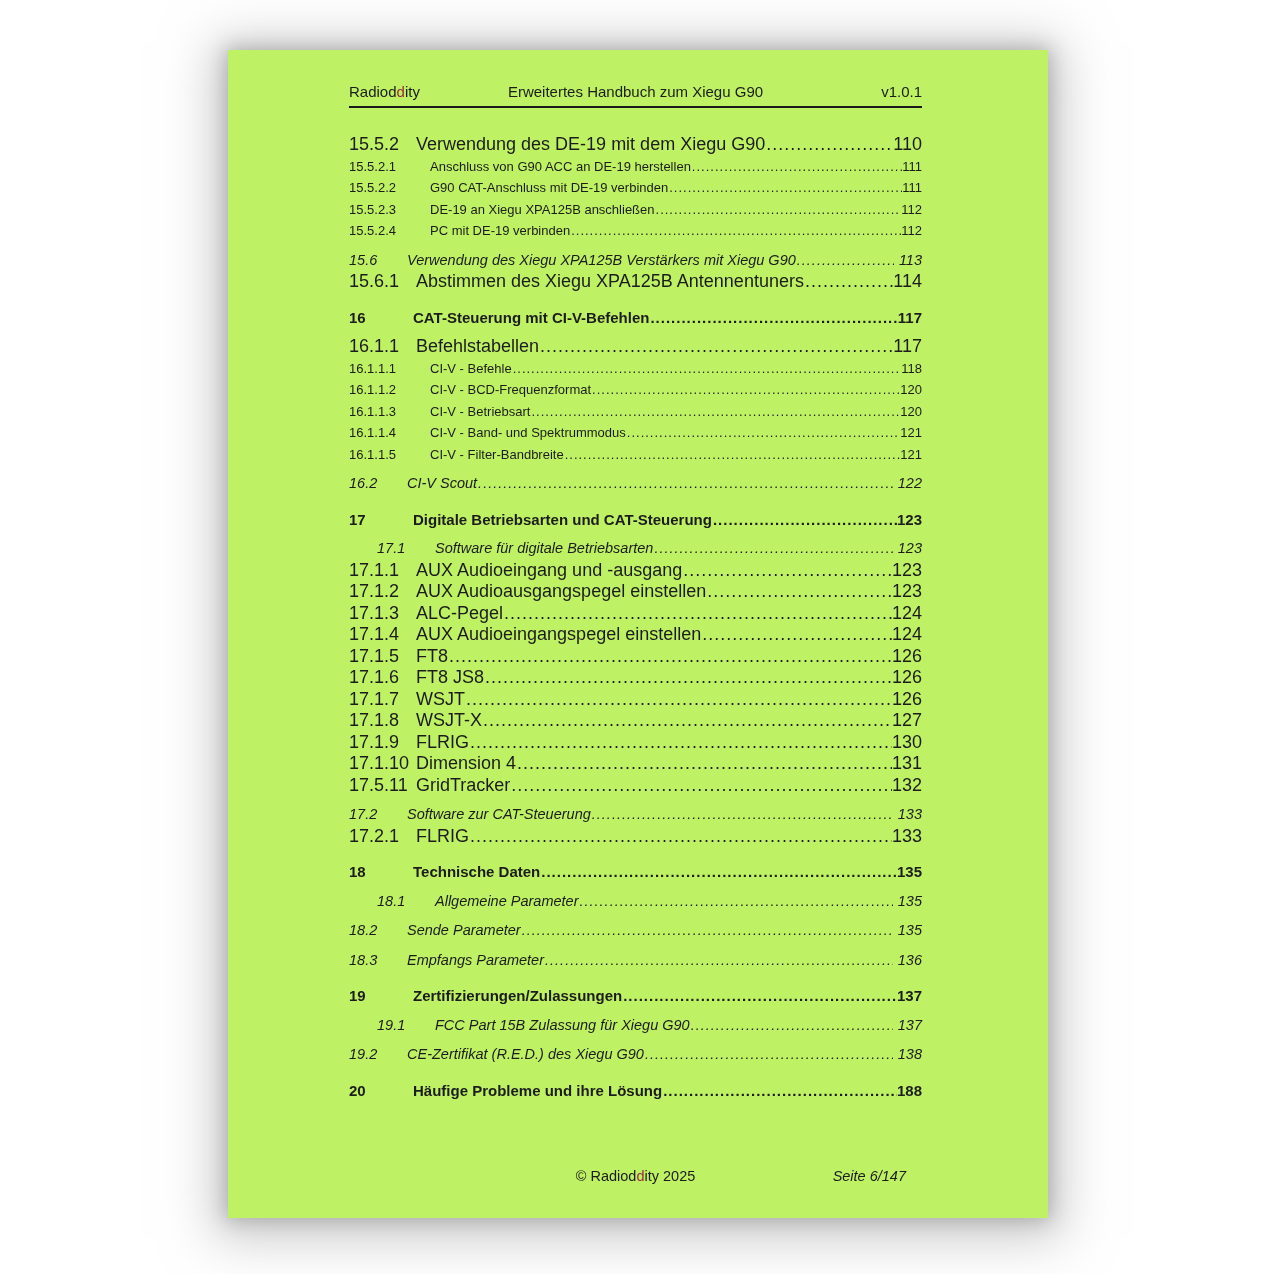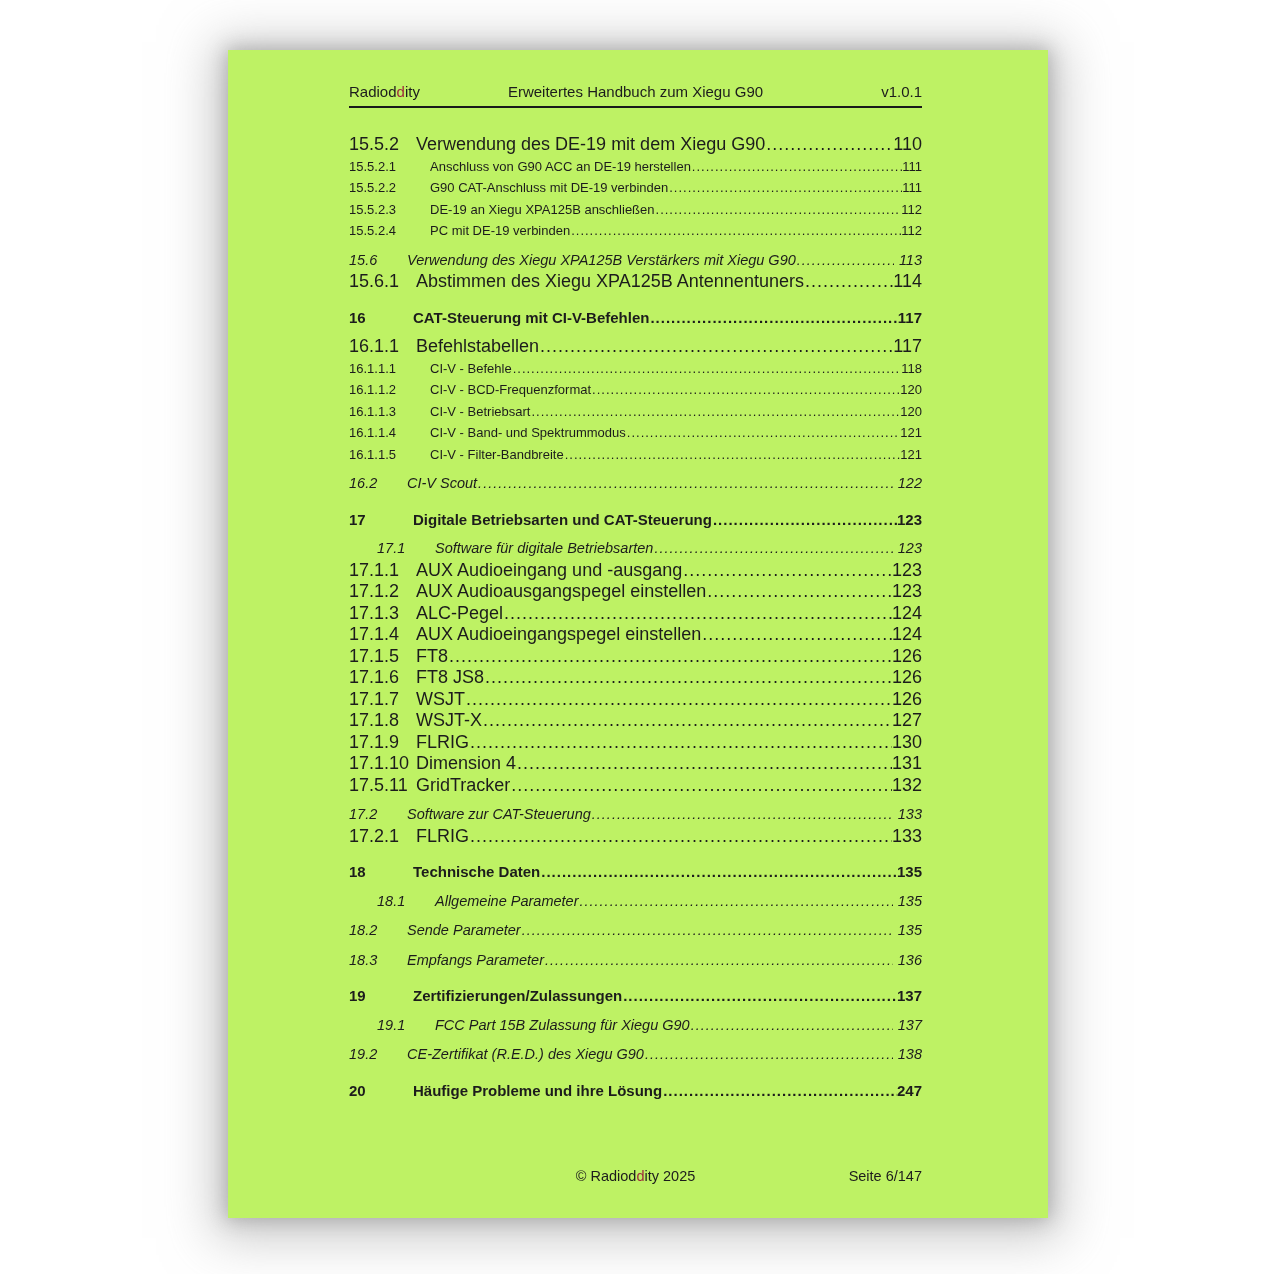--- a/index.html
+++ b/index.html
@@ -77,22 +77,23 @@
   .footer{
     position:absolute;
     left:121px;right:126px;
     top:1116px;
     font-size:14.5px;
     line-height:20px;
     text-align:center;
   }
   .pagenum{
     position:absolute;
-    right:0;top:0;
+    right:16px;top:0;
     white-space:nowrap;
+    font-style:italic;
   }
 </style>
 </head>
 <body>
 
 <div class="sheet">
   <div class="content">
 
     <div class="header">
       <span class="brand"><span>Radiod</span><span class="accent">d</span><span>ity</span></span>
@@ -320,21 +321,21 @@
         <div class="row lvl2">
           <span class="num">19.2</span>
           <span class="title">CE-Zertifikat (R.E.D.) des Xiegu G90</span>
           <span class="dots"></span>
           <span class="page">138</span>
         </div>
         <div class="row lvl1">
           <span class="num">20</span>
           <span class="title">Häufige Probleme und ihre Lösung</span>
           <span class="dots"></span>
-          <span class="page">247</span>
+          <span class="page">188</span>
         </div>
       </div>
 
     <div class="footer">
       <span class="copyright"><span>© Radiod</span><span class="accent">d</span><span>ity 2025</span></span>
       <span class="pagenum">Seite 6/147</span>
     </div>
 
   </div>
 </div>

